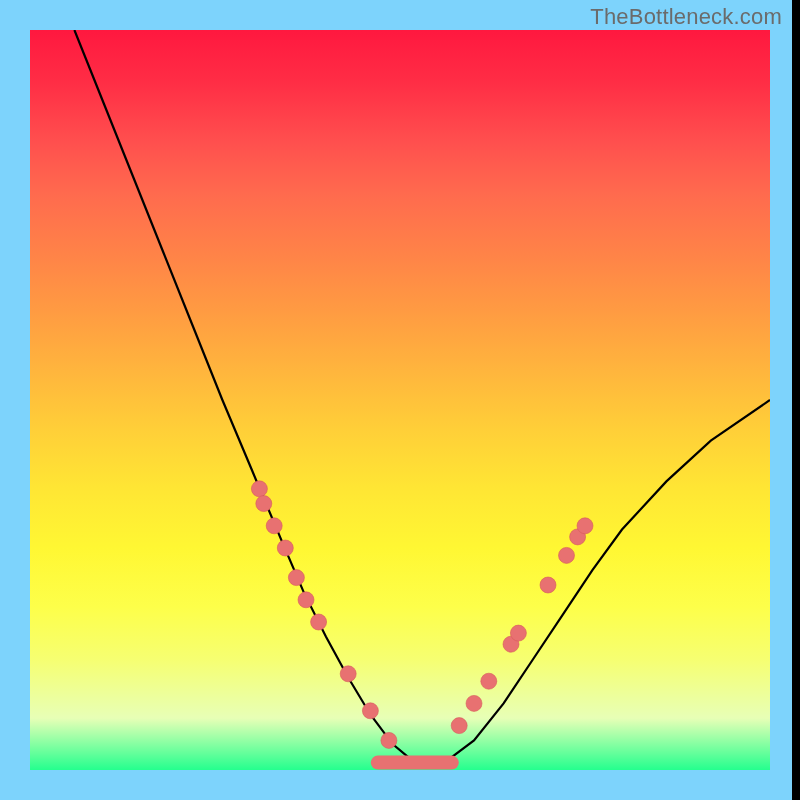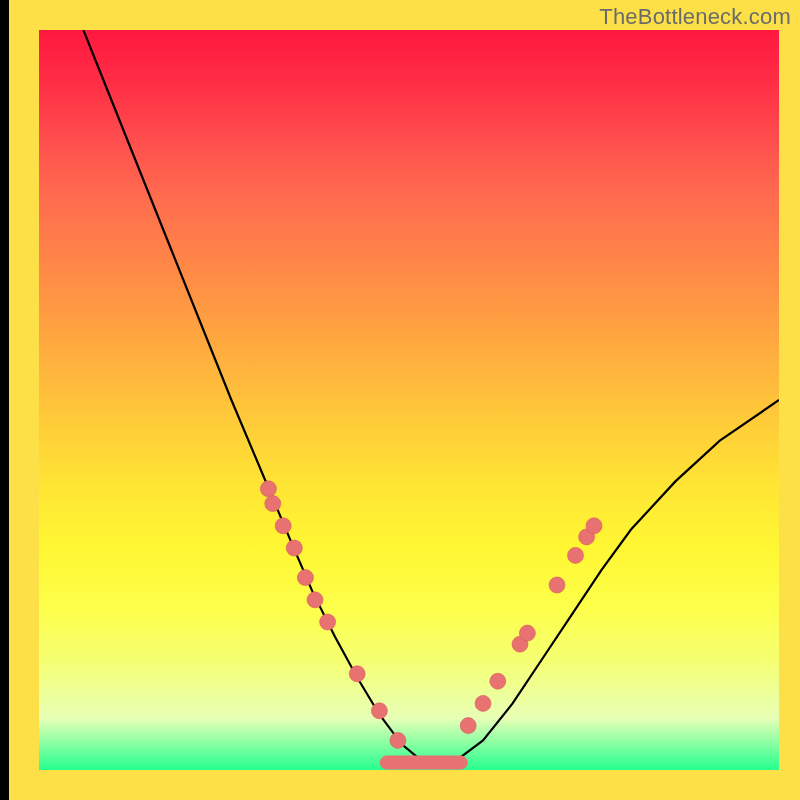--- a/index.html
+++ b/index.html
@@ -7,24 +7,24 @@
     padding: 0;
     width: 800px;
     height: 800px;
     background: #000;
     overflow: hidden;
     font-family: Arial, Helvetica, sans-serif;
   }
   .frame {
     position: absolute;
     top: 0;
-    left: 9px;
+    left: 0;
     width: 792px;
     height: 800px;
-    background: #fde047;
+    background: #7dd3fc;
   }
   .plot {
     position: absolute;
     top: 30px;
     left: 30px;
     width: 740px;
     height: 740px;
     overflow: hidden;
   }
   .gradient {

